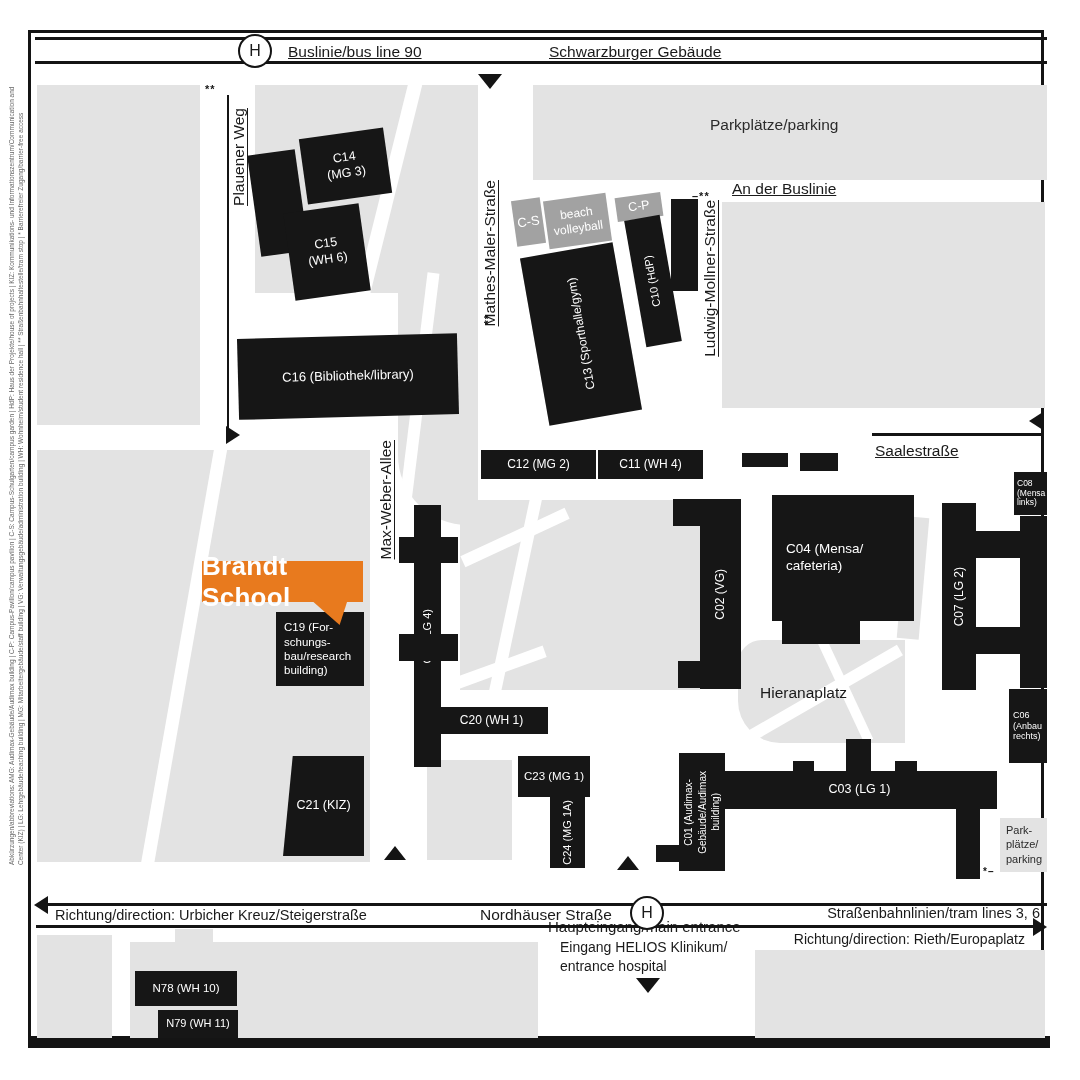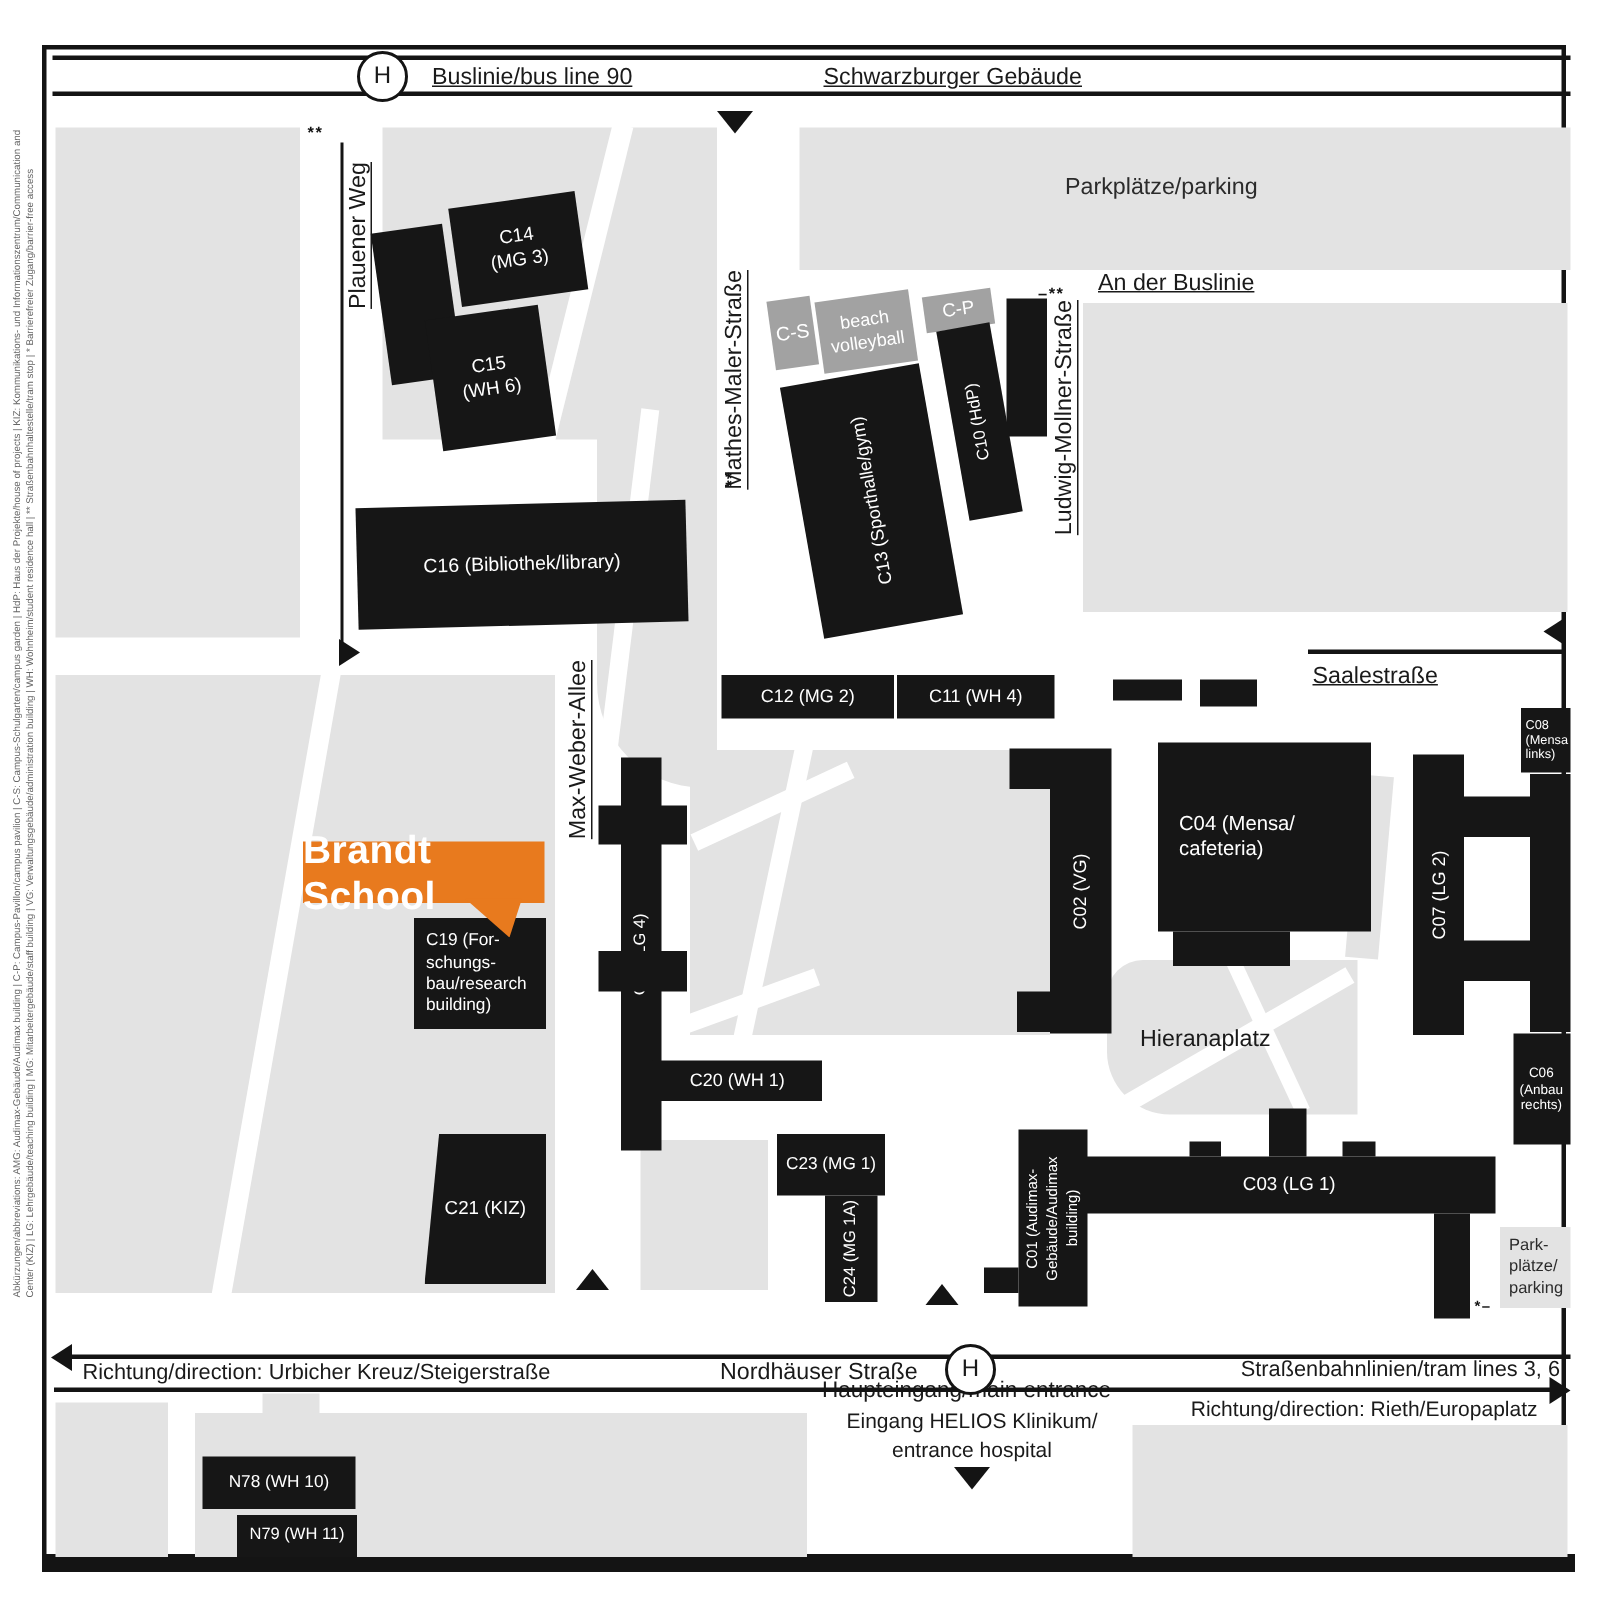--- a/index.html
+++ b/index.html
@@ -165,21 +165,21 @@
   <div class="bldg" style="left:942px;top:503px;width:34px;height:187px;">
     <span class="vtext" style="font-size:12px;">C07 (LG 2)</span></div>
   <div class="bldg" style="left:976px;top:531px;width:44px;height:27px;"></div>
   <div class="bldg" style="left:976px;top:627px;width:44px;height:27px;"></div>
   <div class="bldg" style="left:1020px;top:516px;width:27px;height:172px;"></div>
 
   <div class="bldg align-left" style="left:1014px;top:472px;width:33px;height:43px;font-size:8.5px;line-height:1.15;padding-left:3px;">
     <span>C08
 (Mensa
 links)</span></div>
-  <div class="bldg align-left" style="left:1009px;top:689px;width:38px;height:74px;font-size:9px;line-height:1.2;padding-left:4px;text-align:center;">
+  <div class="bldg align-left" style="left:1009px;top:689px;width:38px;height:74px;font-size:9px;line-height:1.2;padding-left:4px;">
     <span>C06
 (Anbau
 rechts)</span></div>
 
   <div class="bldg" style="left:435px;top:707px;width:113px;height:27px;">
     <span>C20 (WH 1)</span></div>
 
   <div class="bldg" style="left:283px;top:756px;width:81px;height:100px;clip-path:polygon(12% 0,100% 0,100% 100%,0 100%);font-size:12.5px;">
     <span>C21 (KIZ)</span></div>
 
@@ -217,16 +217,16 @@
   <div class="tri tri-right" style="left:1033px;top:918px;"></div>
   <div class="stop" style="left:630px;top:896px;">
     <span>H</span>
     </div>
 
   <div class="lbl" style="left:55px;top:907px;font-size:14.5px;">Richtung/direction: Urbicher Kreuz/Steigerstraße</div>
   <div class="lbl" style="left:480px;top:906px;font-size:15.5px;">Nordhäuser Straße</div>
   <div class="lbl" style="left:800px;top:905px;width:240px;text-align:right;font-size:14.5px;">Straßenbahnlinien/tram lines 3, 6</div>
   <div class="lbl" style="left:783px;top:931px;width:242px;text-align:right;font-size:14px;">Richtung/direction: Rieth/Europaplatz</div>
 
-  <div class="lbl" style="left:560px;top:938px;width:176px;text-align:center;font-size:14px;line-height:1.35;">Eingang HELIOS Klinikum/
+  <div class="lbl" style="left:560px;top:938px;width:176px;font-size:14px;line-height:1.35;">Eingang HELIOS Klinikum/
 entrance hospital</div>
   <div class="tri tri-down" style="left:636px;top:978px;"></div>
 </div>
 
 </body></html>

